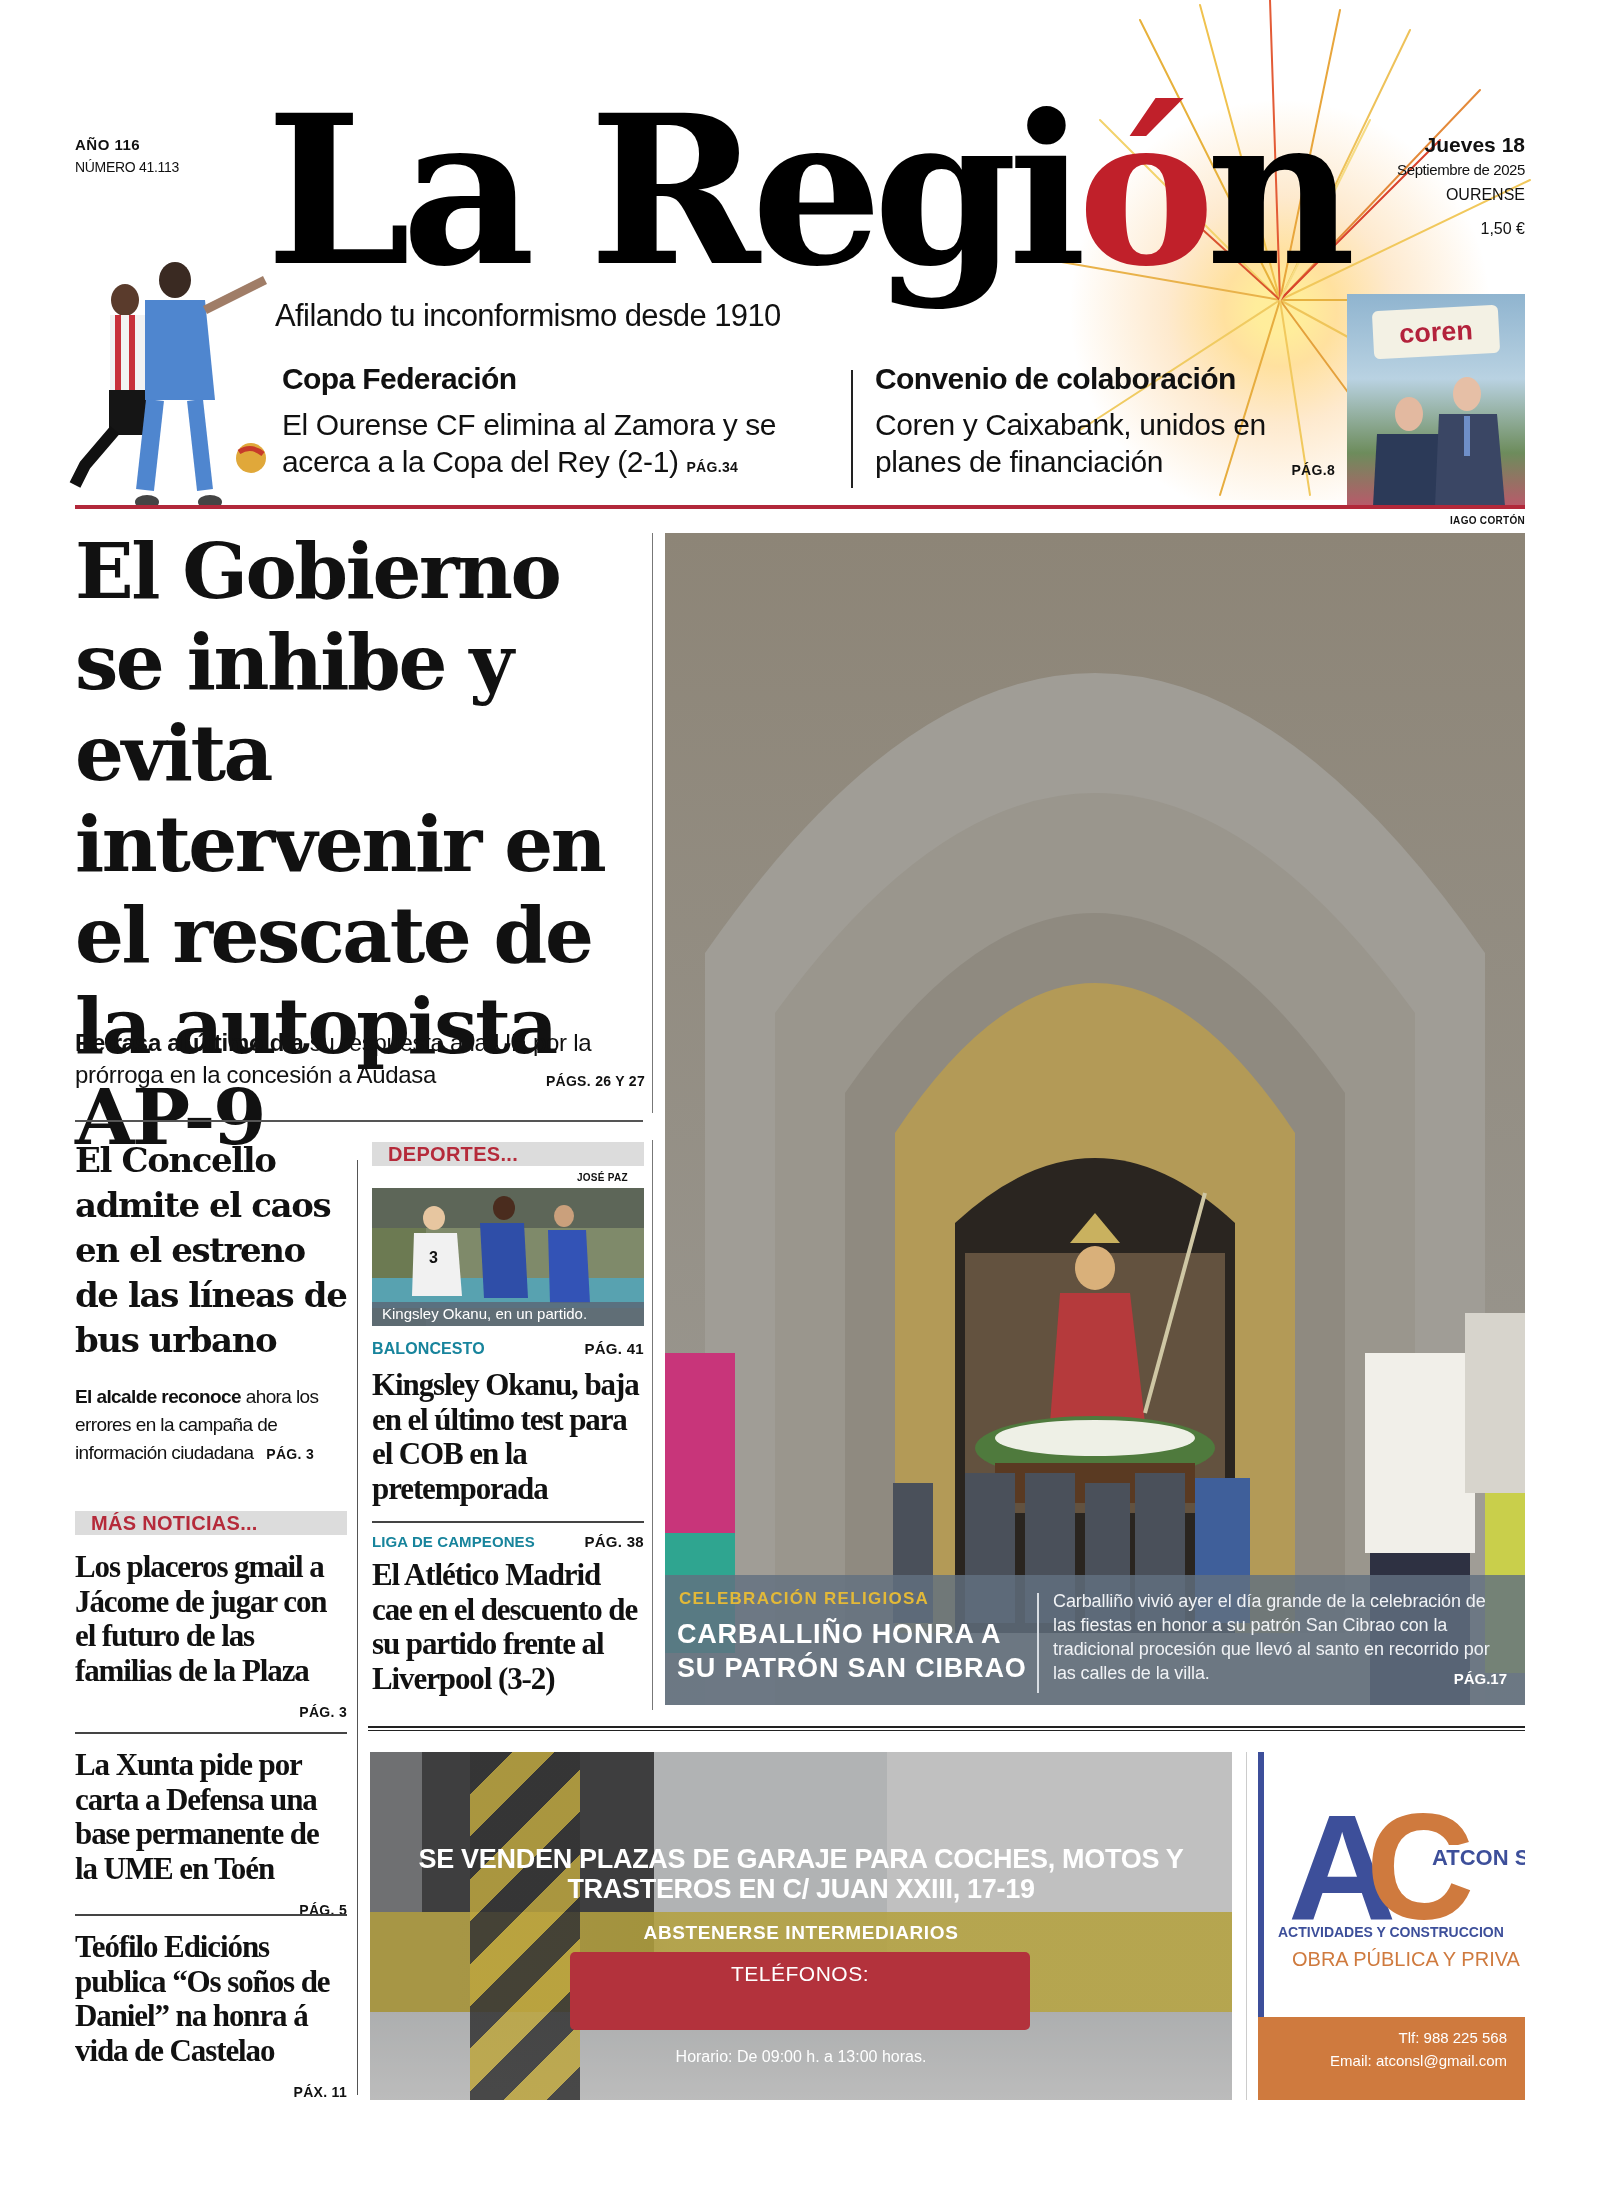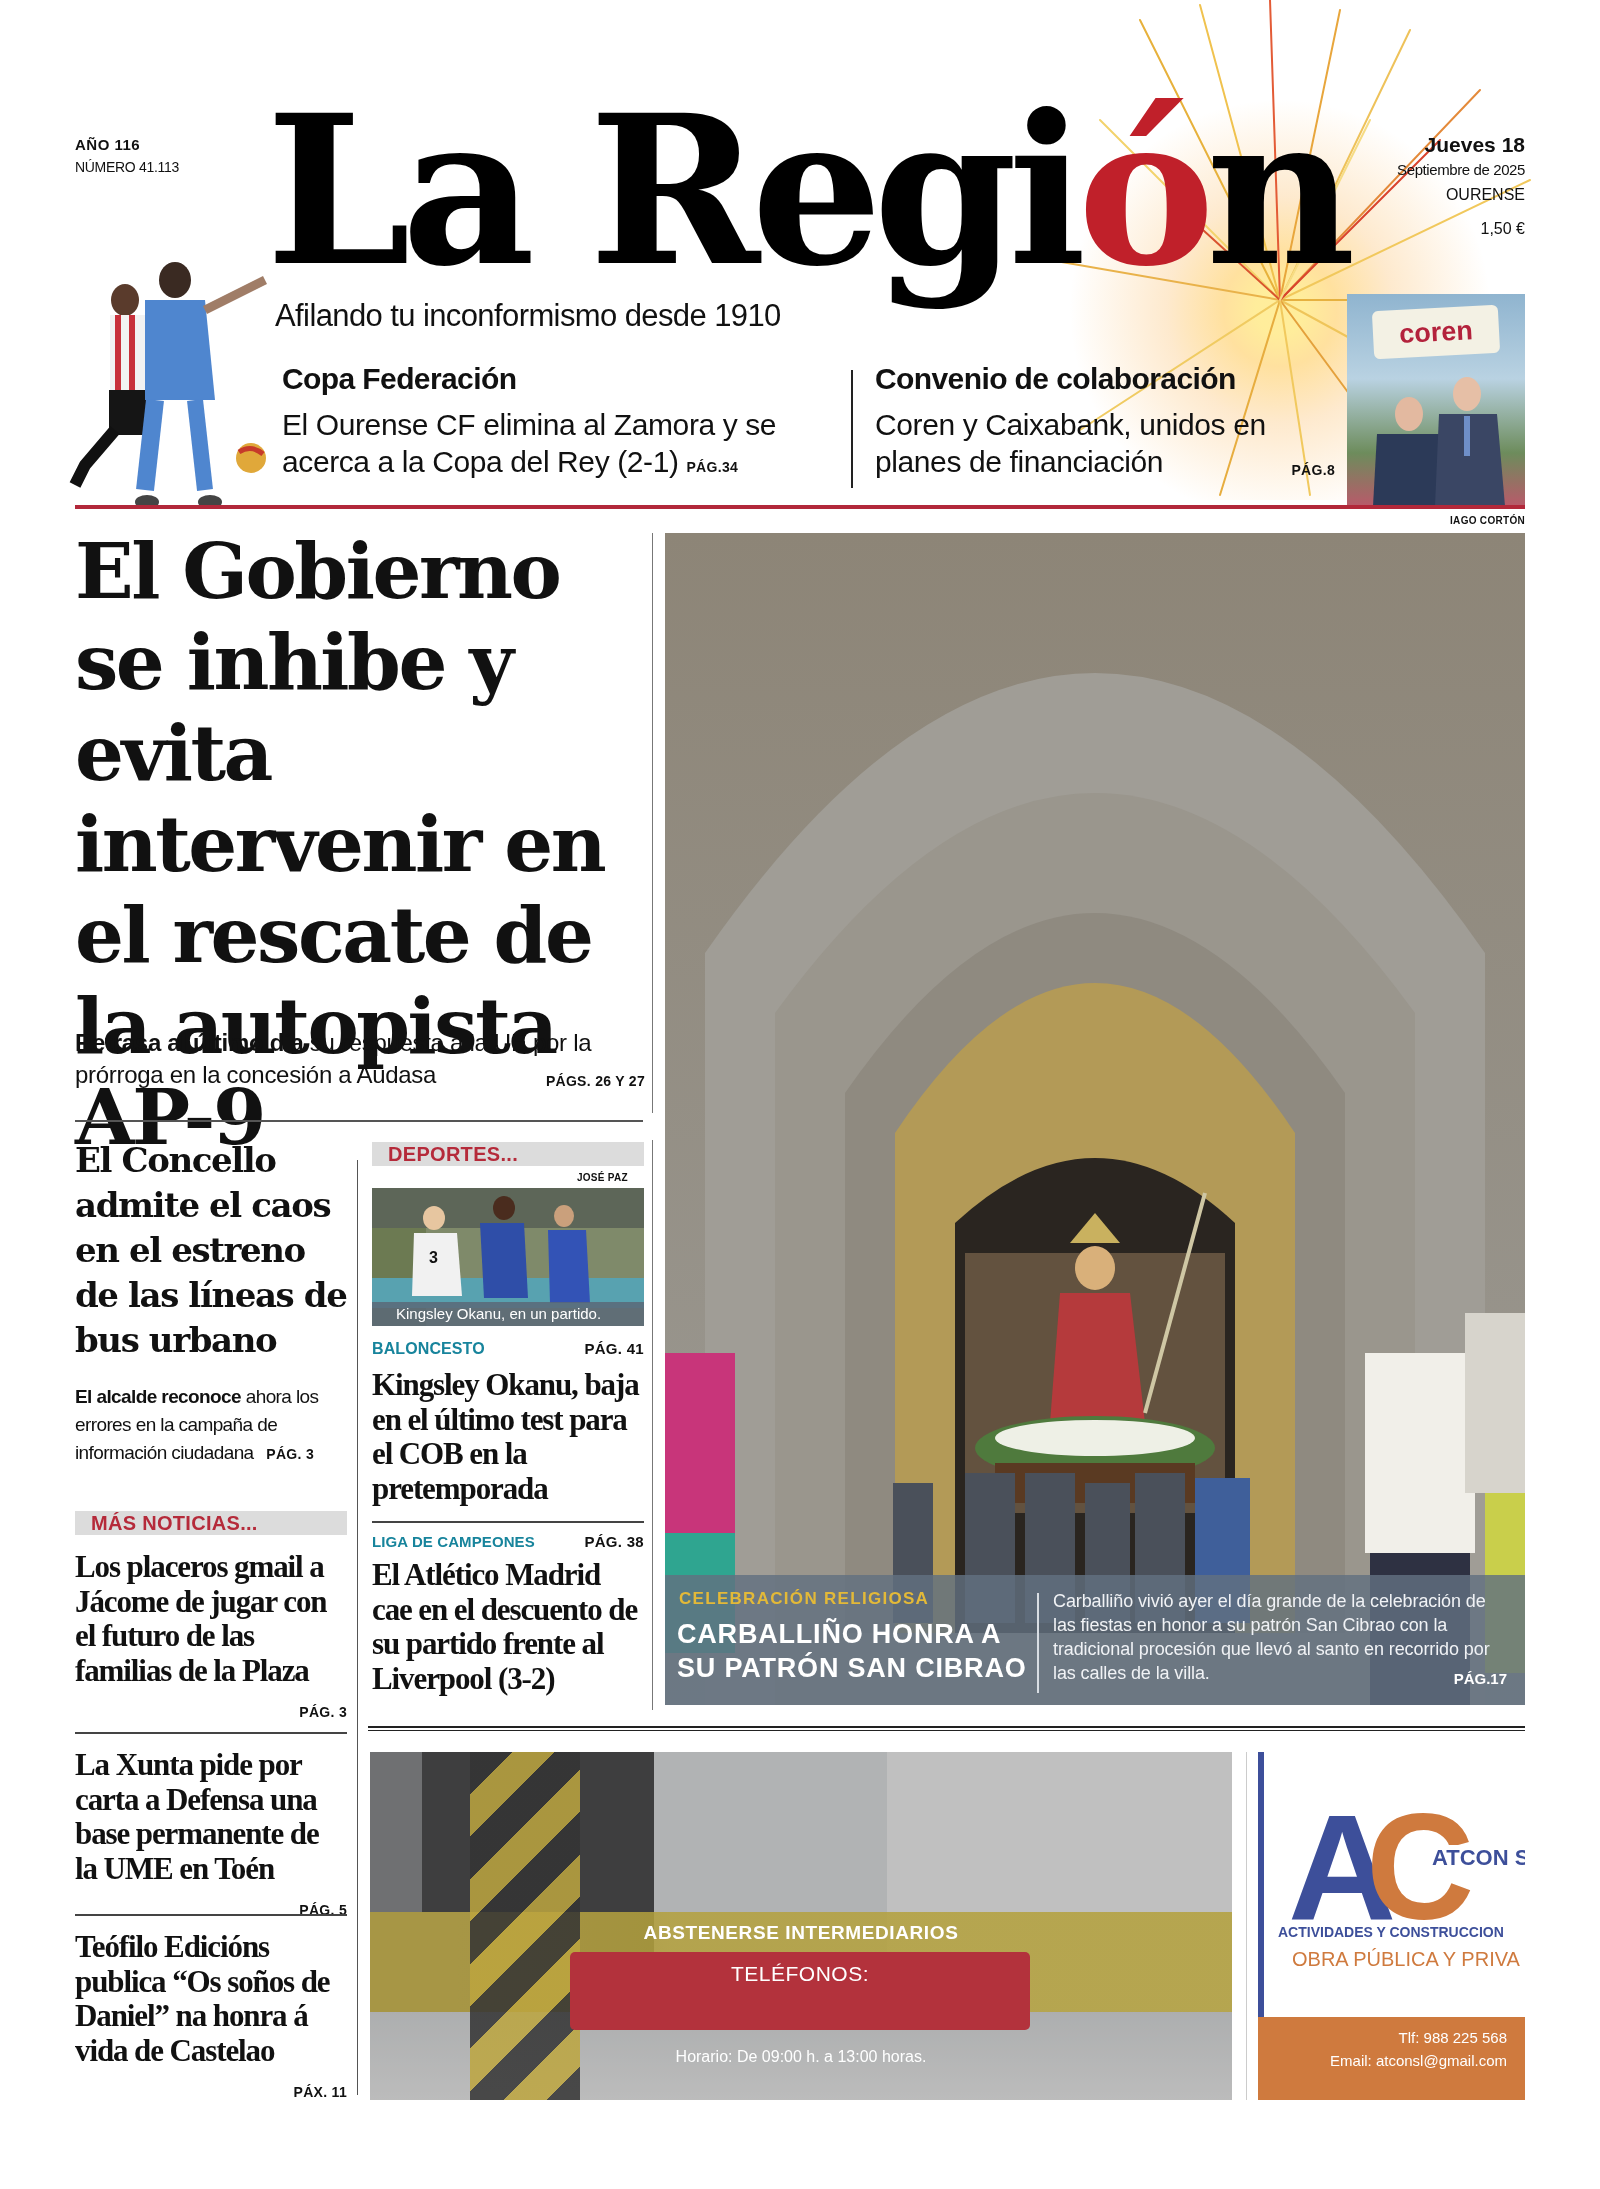--- a/index.html
+++ b/index.html
@@ -51,21 +51,21 @@
   .h2{font-family:"DejaVu Serif","Liberation Serif",serif;font-weight:bold;font-size:34px;line-height:45px;letter-spacing:-1.4px}
   .h3{font-family:"Liberation Serif",serif;font-weight:bold;font-size:31px;line-height:34.5px;letter-spacing:-1.1px}
   .small{font-size:19px;line-height:28px;letter-spacing:-.6px}
   .section-tag{height:24px;background:#dcdcdc;color:#b52a3a;font-weight:bold;font-size:20px;line-height:24px;padding-left:16px;letter-spacing:.3px}
   .hr{height:2px;background:#444}
 
   
   .mcol{left:372px;width:272px}
   .bball{left:372px;top:1188px;width:272px;height:138px;overflow:hidden;
          background:linear-gradient(90deg,#6c7a52 0 20%,#7f8a6a 20% 100%)}
-  .bball .cap{position:absolute;left:0;bottom:0;width:100%;height:24px;background:rgba(90,105,120,.85);color:#fff;font-size:15px;line-height:24px;padding-left:24px}
+  .bball .cap{position:absolute;left:0;bottom:0;width:100%;height:24px;background:rgba(90,105,120,.85);color:#fff;font-size:15px;line-height:24px;padding-left:10px}
   .cat-blue{color:#17849c;font-weight:bold;font-size:16px;letter-spacing:.1px}
 
   
   .photo{left:665px;top:533px;width:860px;height:1172px;overflow:hidden;background:#8b857b}
   .photo svg{position:absolute;left:0;top:0}
   .capband{position:absolute;left:0;bottom:0;width:100%;height:130px;background:rgba(98,112,128,.82)}
   .capband .cat{position:absolute;left:14px;top:14px;color:#e3b938;font-weight:bold;font-size:17px;letter-spacing:1.3px}
   .capband .ttl{position:absolute;left:12px;top:42px;width:360px;color:#fff;font-weight:bold;font-size:27px;line-height:34px;letter-spacing:.8px}
   .capband .vl{position:absolute;left:372px;top:18px;width:2px;height:100px;background:#d8dde3}
   .capband .body{position:absolute;left:388px;top:14px;width:455px;color:#f0f2f5;font-size:18px;line-height:24px;letter-spacing:-.1px}
@@ -303,20 +303,21 @@
   </div>
 </div>
 
 <div class="abs dblrule"></div>
 
 <div class="abs garage">
   <div class="floor"></div>
   <div class="floor2"></div>
   <div class="pillar"></div>
   <div class="shade"></div>
+  <div class="t1">SE VENDEN PLAZAS DE GARAJE PARA COCHES, MOTOS Y TRASTEROS EN C/ JUAN XXIII, 17-19</div>
   <div class="t2">ABSTENERSE INTERMEDIARIOS</div>
   <div class="box">
     <div class="l1">TELÉFONOS:</div>
   </div>
   <div class="t3">Horario: De 09:00 h. a 13:00 horas.</div>
 </div>
 
 <div class="abs vdiv" style="left:1246px;top:1752px;height:348px;background:#ccc"></div>
 
 <div class="abs atcon">

